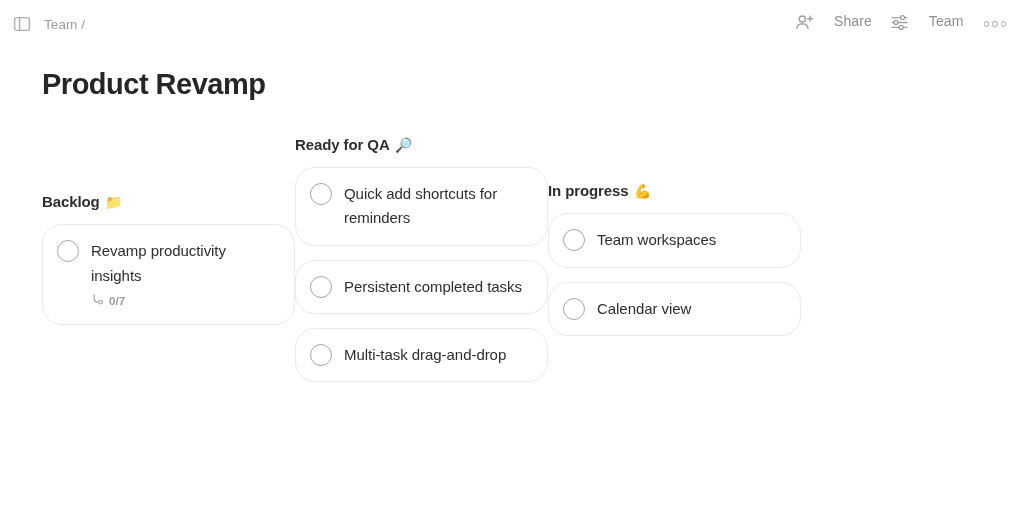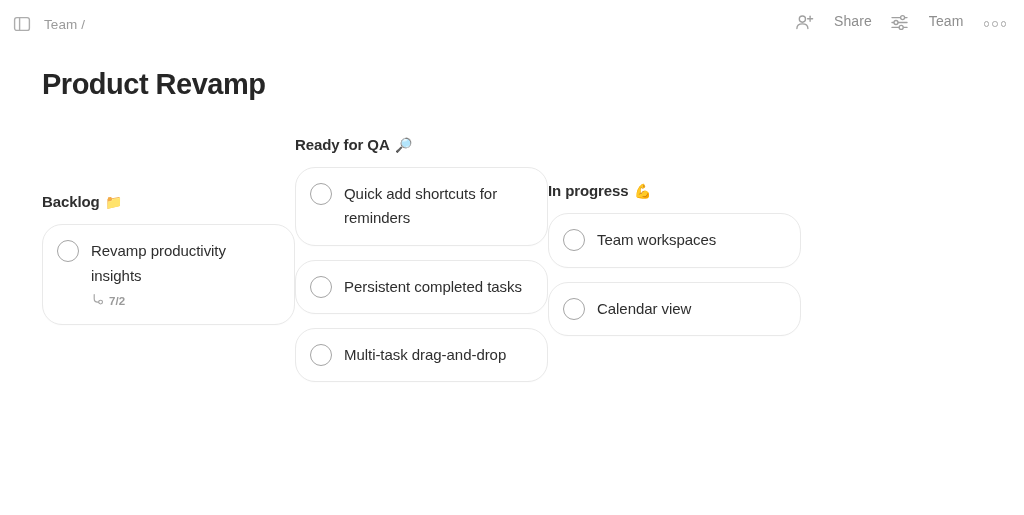--- a/index.html
+++ b/index.html
@@ -243,21 +243,21 @@
       <div class="cards">
         <div class="card">
           <div class="checkbox"></div>
           <div class="card-body">
             <div class="card-title">Revamp productivity insights</div>
             <div class="card-meta">
               <span><svg width="13" height="13" viewBox="0 0 13 13" fill="none" aria-hidden="true">
                   <path d="M3.2 1.6v4.2c0 2.0 1.4 3.3 3.4 3.3h1.0" stroke="#a3a3a3" stroke-width="1.15" stroke-linecap="round"></path>
                   <circle cx="9.6" cy="9.1" r="1.9" stroke="#a3a3a3" stroke-width="1.15"></circle>
                 </svg></span>
-              <span class="count">7/2</span>
+              <span class="count">0/7</span>
             </div>
           </div>
         </div>
       </div>
     </div>
     <div class="column">
       <div class="column-title">
         <span>Ready for QA</span>
         <span class="emoji">🔎</span>
       </div>

